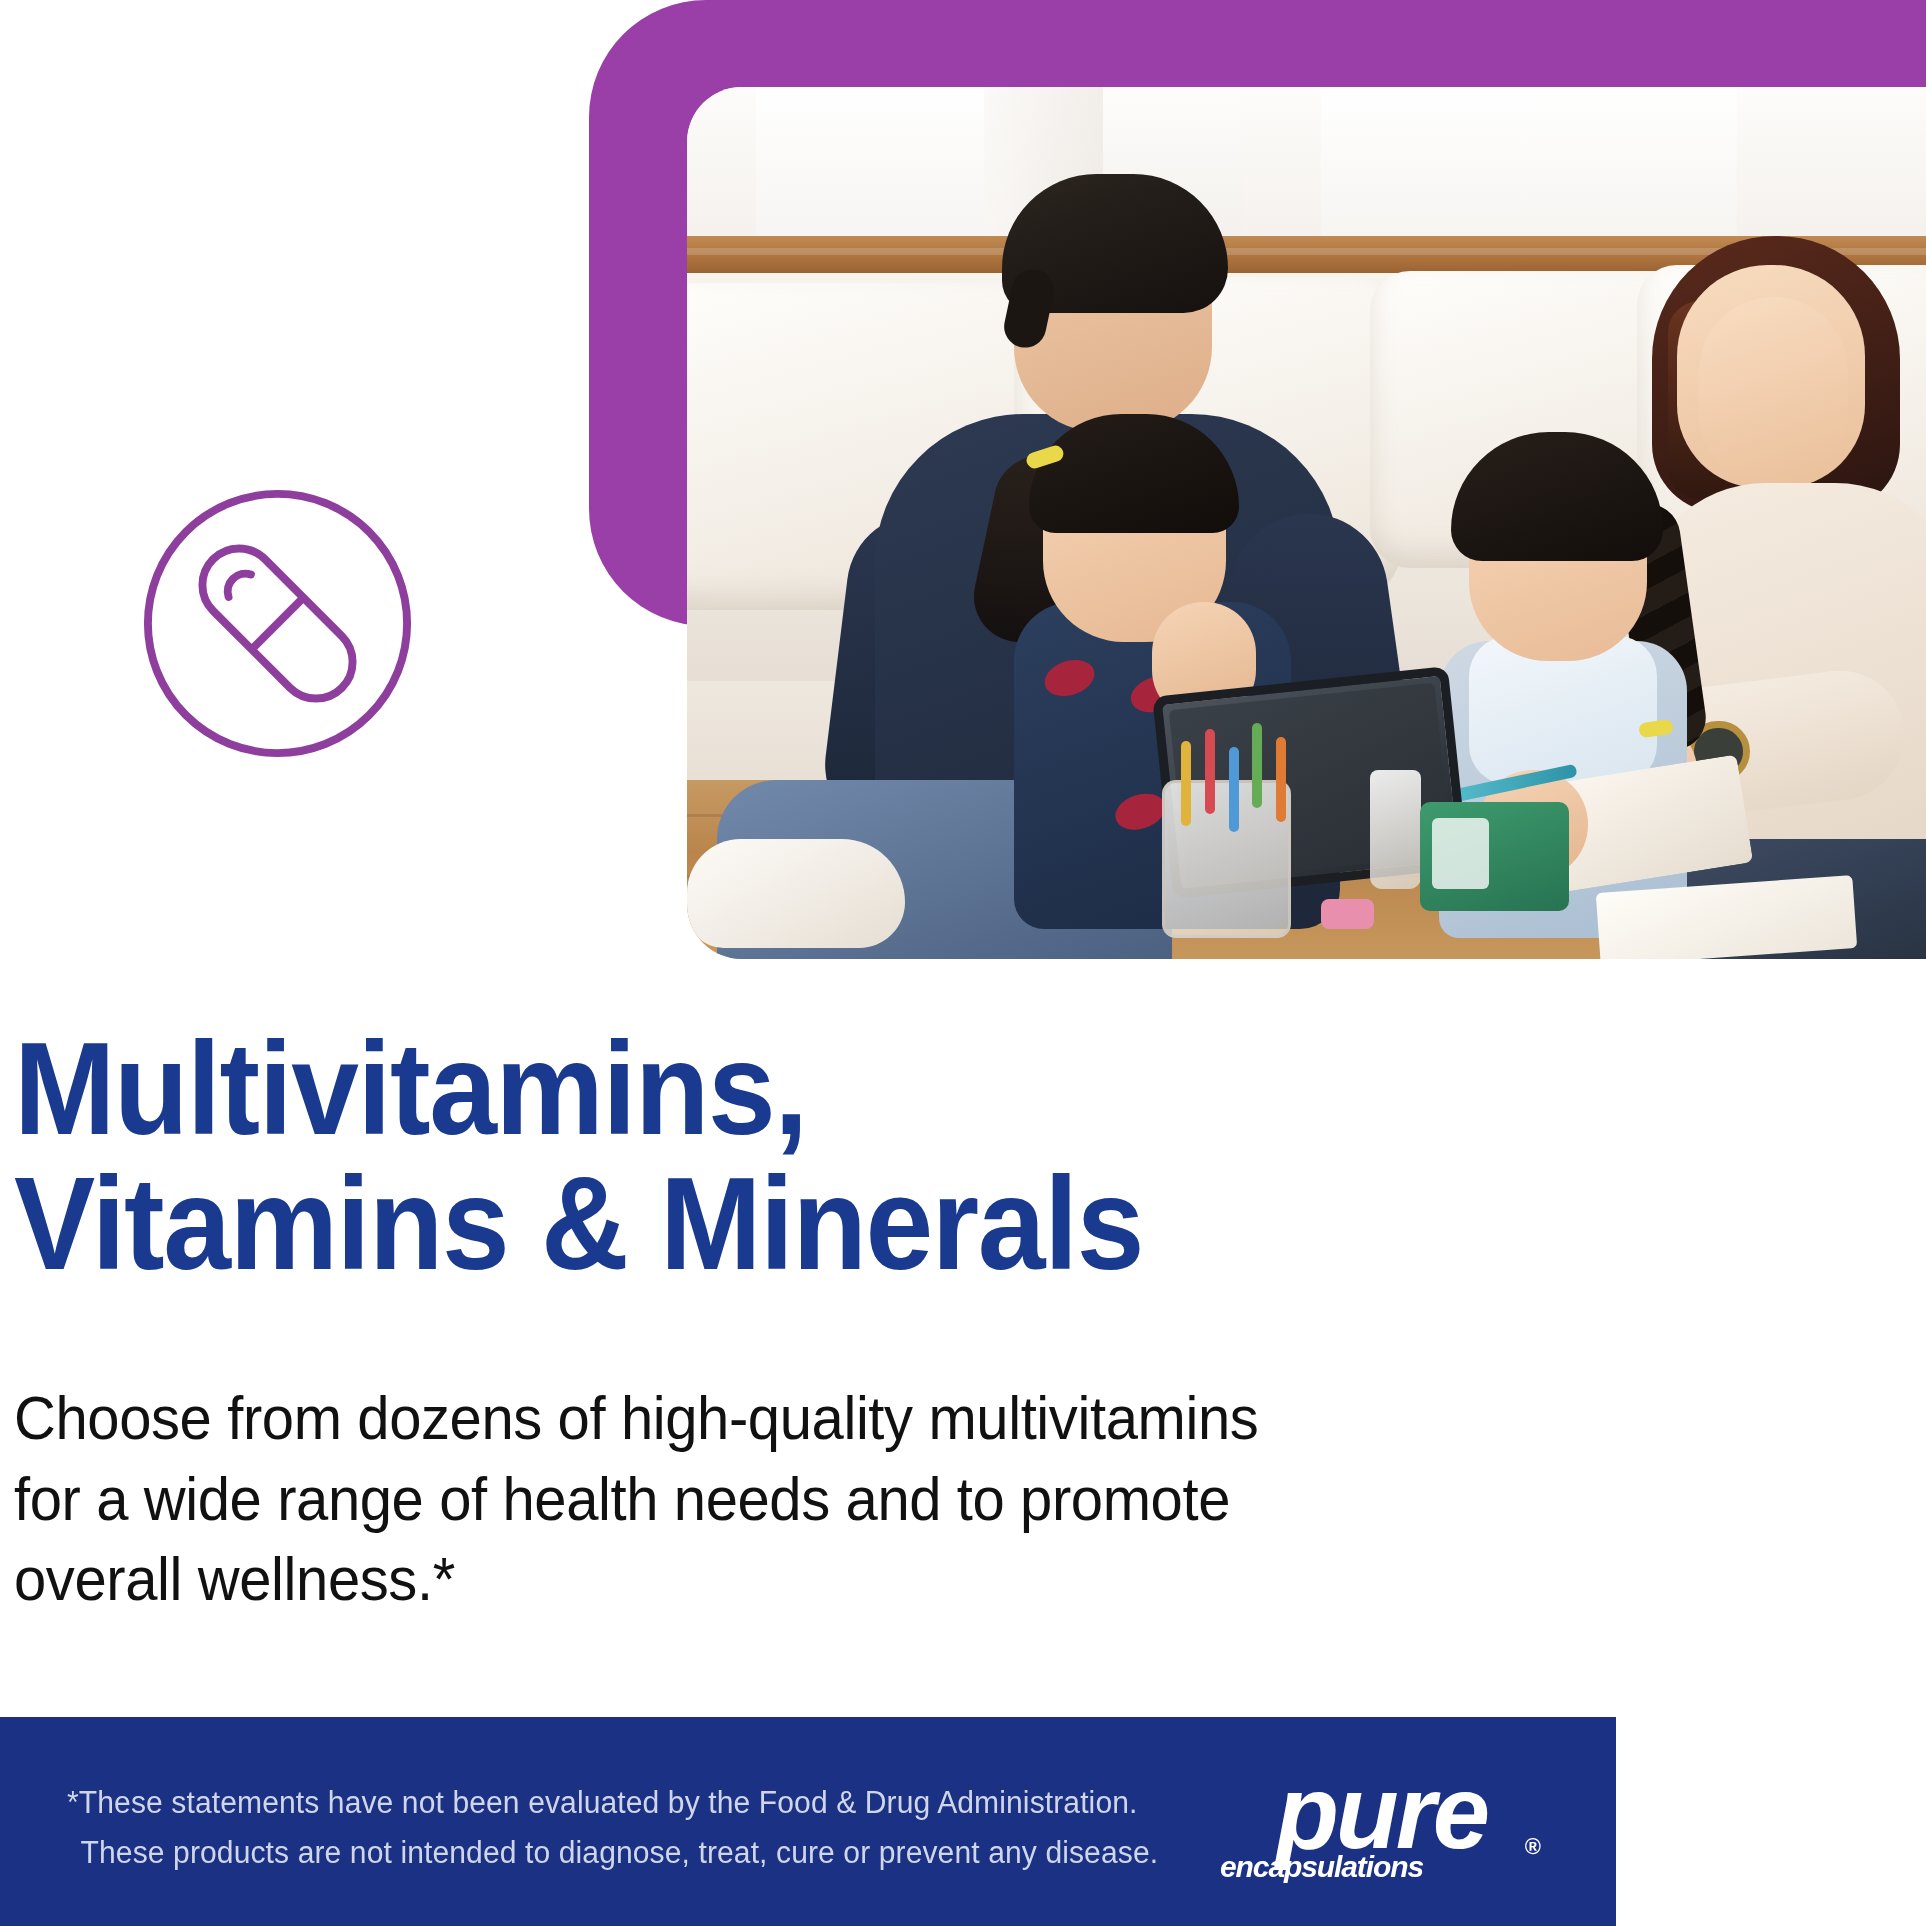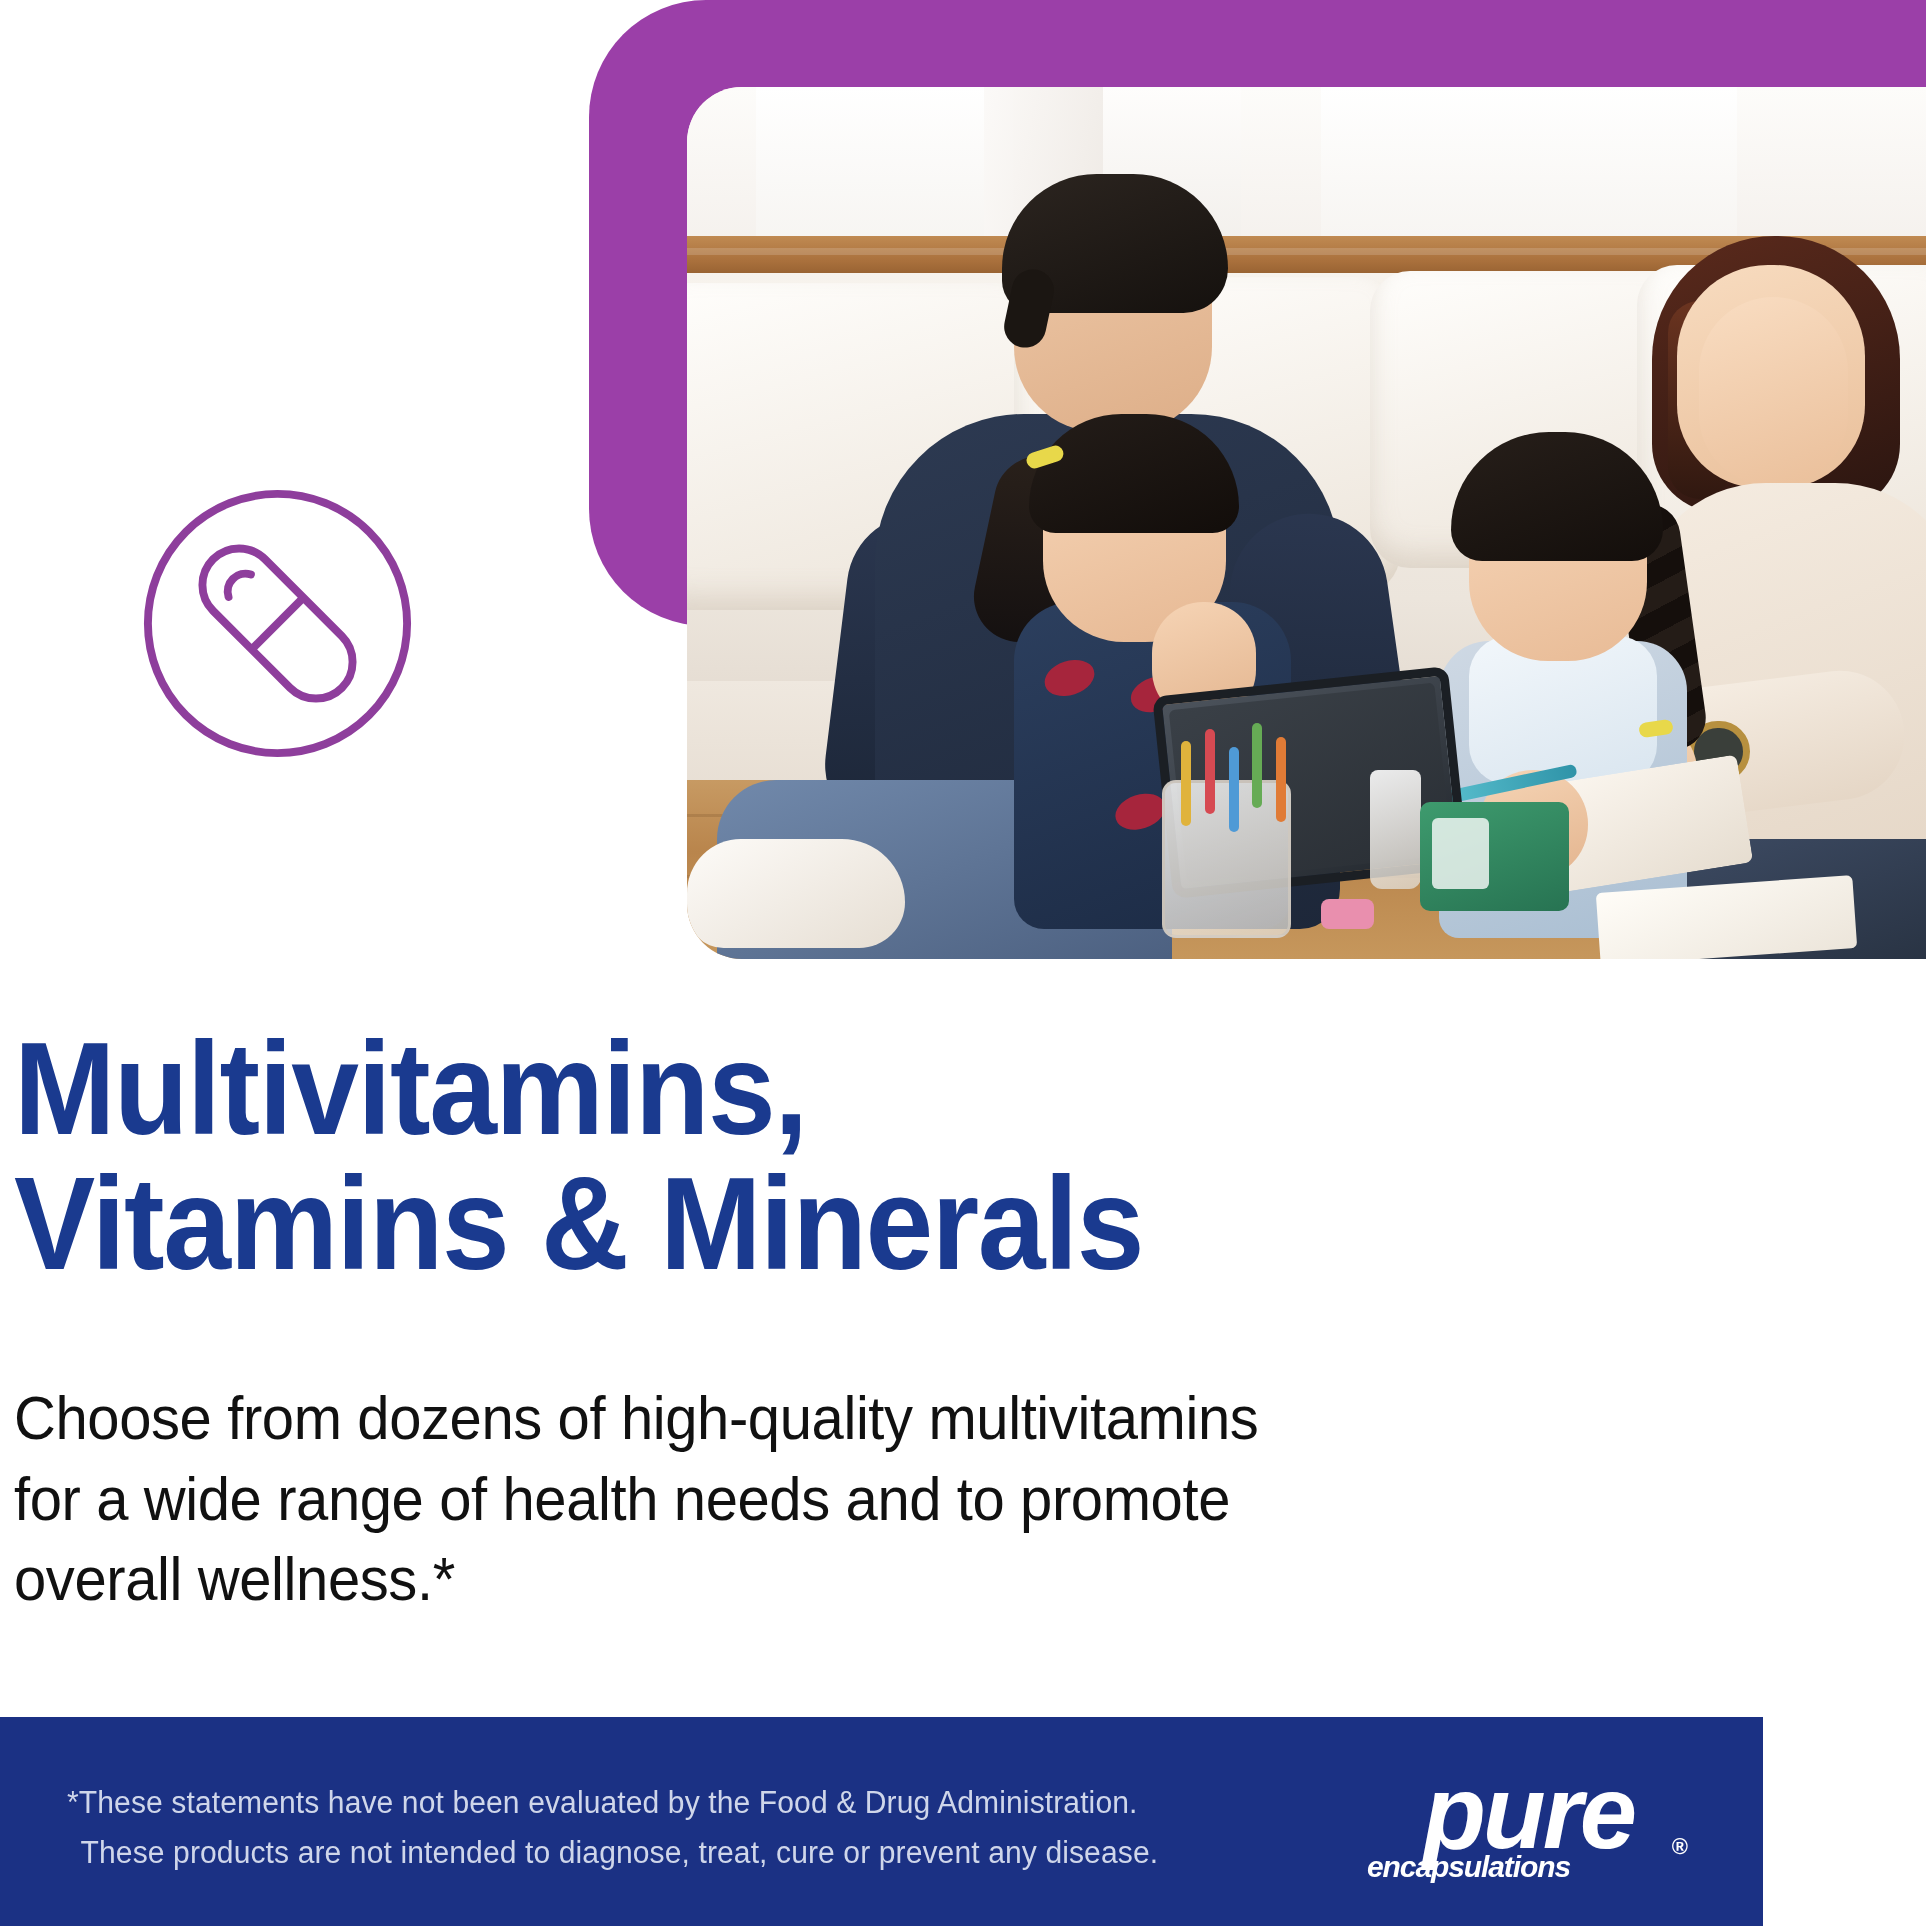--- a/index.html
+++ b/index.html
@@ -192,21 +192,21 @@
     font-size:61px;
     line-height:1.32;
     letter-spacing:-0.4px;
     transform:scaleX(.95);
     transform-origin:left top;
   }
   #subcopy .sub-line{ display:block; white-space:nowrap; }
 
   
   #footer{
-    position:absolute; left:0; top:1717px; width:1763px; height:210px;
+    position:absolute; left:0; top:1717px; width:1616px; height:210px;
     background:#1B3184;
   }
   #disclaimer{
     position:absolute; left:67px; top:61px; width:1238px;
     color:#cfd6ea; font-size:31px; line-height:1.6; letter-spacing:0.1px;
     transform:scaleX(.97); transform-origin:left top;
   }
   #disclaimer .dl-line{ display:block; white-space:nowrap; }
   #disclaimer .dl-line.indent{ padding-left:14px; }
 

